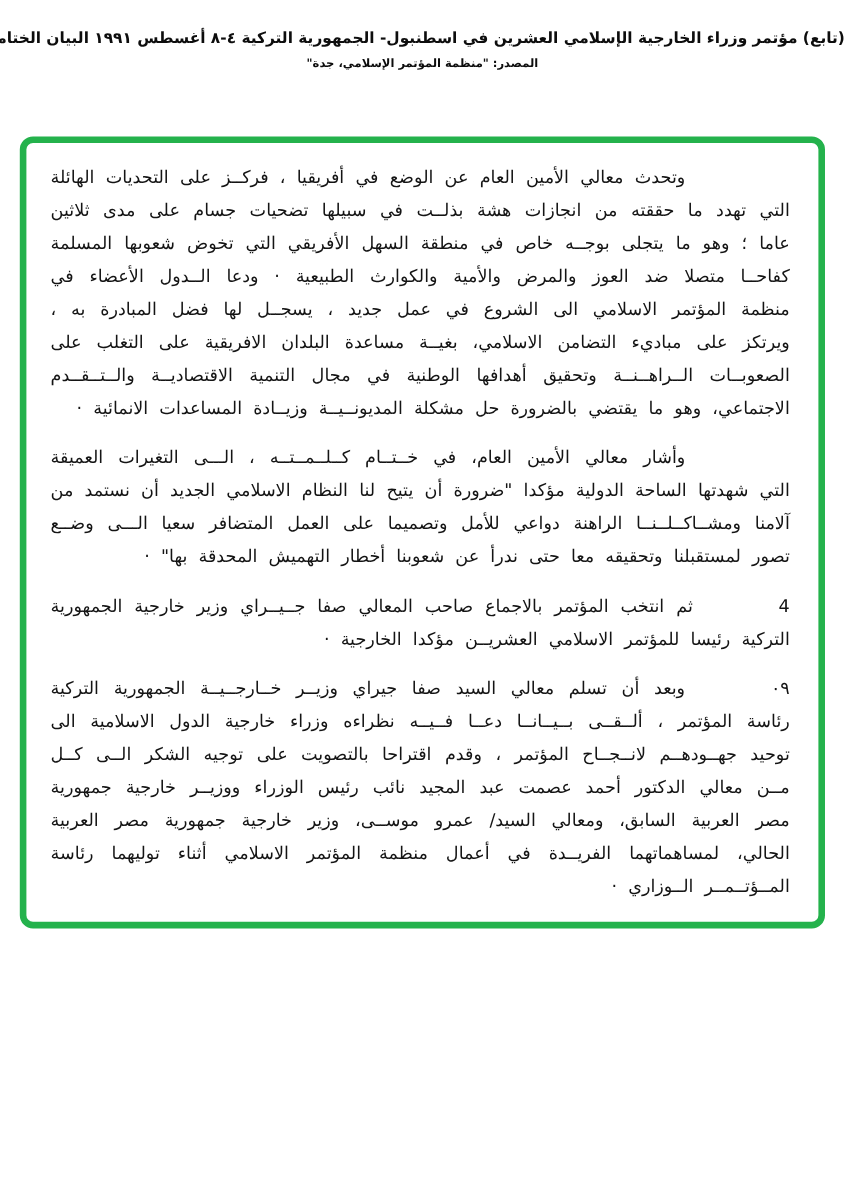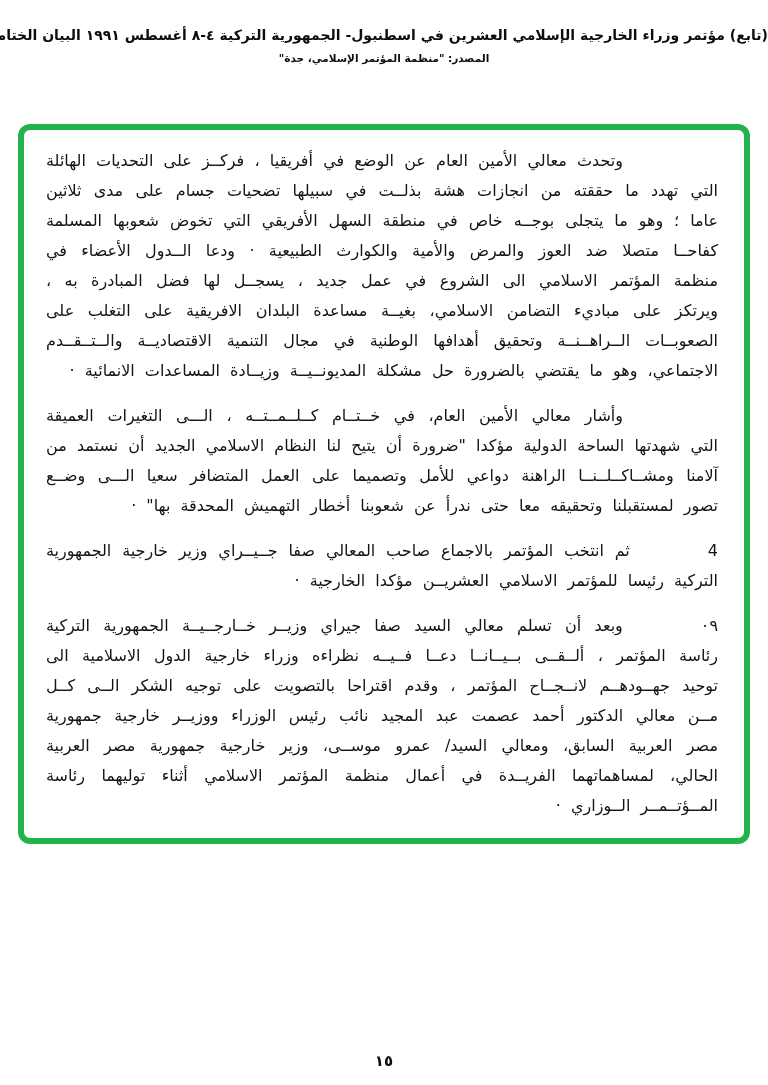--- a/index.html
+++ b/index.html
@@ -100,15 +100,14 @@
     <p class="para">
       <span class="item-number">4</span><span class="item-gap"></span><span>ثم انتخب المؤتمر بالاجماع صاحب المعالي صفا جــيــراي وزير خارجية الجمهورية التركية رئيسا للمؤتمر الاسلامي العشريــن مؤكدا الخارجية ·</span>
     </p>
 
     <p class="para">
       <span class="item-number">٠٩</span><span class="item-gap"></span><span>وبعد أن تسلم معالي السيد صفا جيراي وزيــر خــارجــيــة الجمهورية التركية رئاسة المؤتمر ، ألــقــى بــيــانــا دعــا فــيــه نظراءه وزراء خارجية الدول الاسلامية الى توحيد جهــودهــم لانــجــاح المؤتمر ، وقدم اقتراحا بالتصويت على توجيه الشكر الــى كــل مــن معالي الدكتور أحمد عصمت عبد المجيد نائب رئيس الوزراء ووزيــر خارجية جمهورية مصر العربية السابق، ومعالي السيد/ عمرو موســى، وزير خارجية جمهورية مصر العربية الحالي، لمساهماتهما الفريــدة في أعمال منظمة المؤتمر الاسلامي أثناء توليهما رئاسة المــؤتــمــر الــوزاري ·</span>
     </p>
 
   </div>
 
-  <div class="page-number">١٥</div>
 
 </div>
 
 </body></html>

